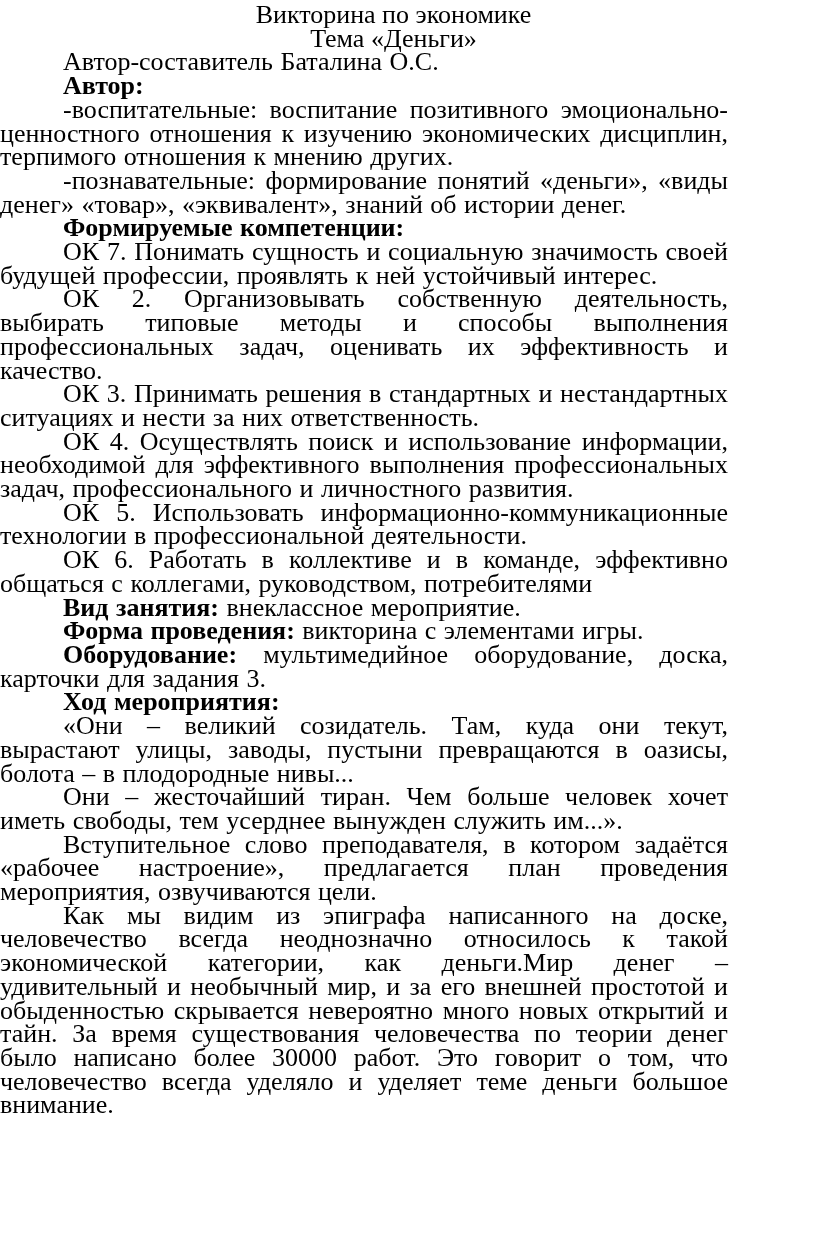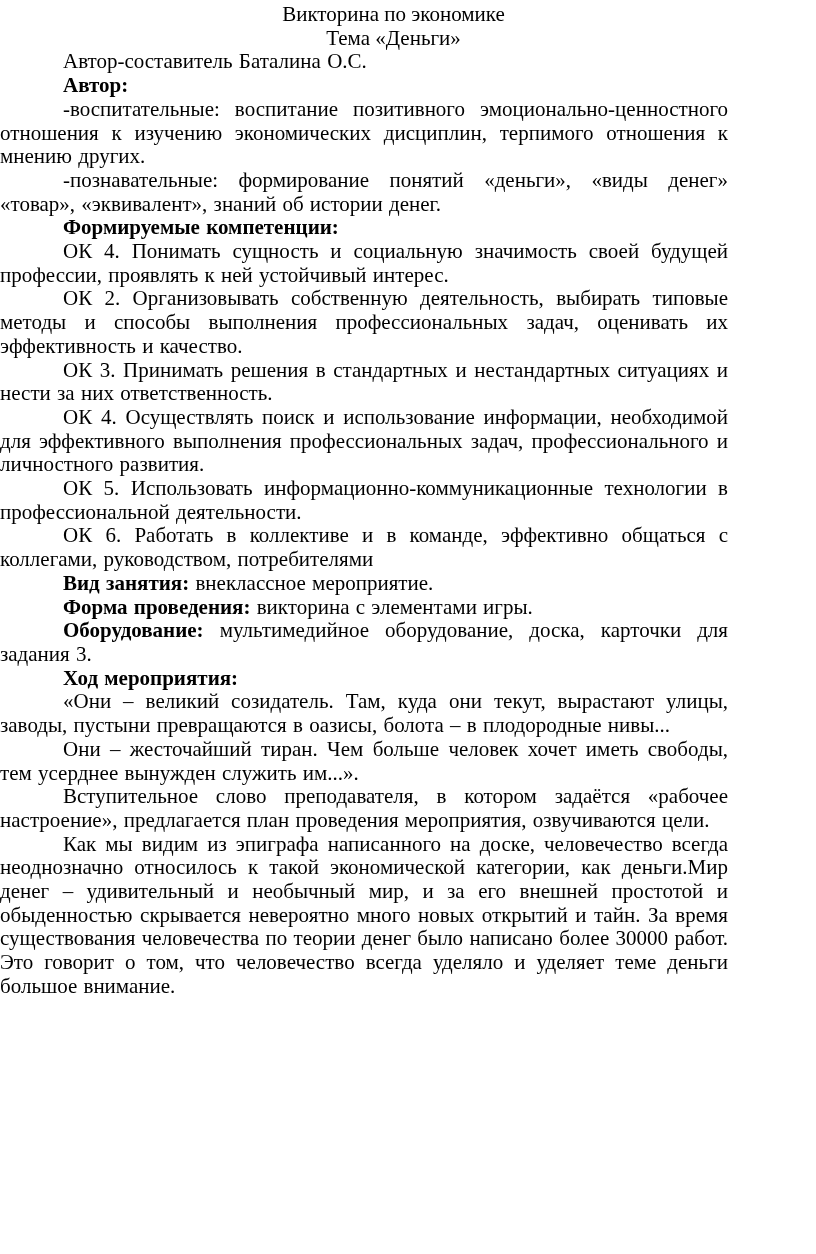--- a/index.html
+++ b/index.html
@@ -10,21 +10,21 @@
   body {
     width: 816px;
     height: 1254px;
     overflow: hidden;
   }
   .doc {
     width: 728px;
     box-sizing: border-box;
     padding-top: 3px;
     font-family: "Liberation Serif", "DejaVu Serif", serif;
-    font-size: 21px;
+    font-size: 26px;
     line-height: 23.7px;
     color: #000000;
   }
   .doc p {
     margin: 0;
     text-align: justify;
     text-indent: 63px;
     word-spacing: 1px;
   }
   .doc p.center {
@@ -50,21 +50,21 @@
   <p class="center">Викторина по экономике</p>
   <p class="center mt-25">Тема «Деньги»</p>
 
   <p class="mt-46">Автор-составитель Баталина О.С.</p>
 
   <p class="b mt-28">Автор:</p>
   <p>-воспитательные: воспитание позитивного эмоционально-ценностного отношения к изучению экономических дисциплин, терпимого отношения к мнению других.</p>
   <p>-познавательные: формирование понятий «деньги», «виды денег» «товар», «эквивалент», знаний об истории денег.</p>
 
   <p class="b">Формируемые компетенции:</p>
-  <p>ОК 4. Понимать сущность и социальную значимость своей будущей профессии, проявлять к ней устойчивый интерес.</p>
+  <p>ОК 7. Понимать сущность и социальную значимость своей будущей профессии, проявлять к ней устойчивый интерес.</p>
   <p>ОК 2. Организовывать собственную деятельность, выбирать типовые методы и способы выполнения профессиональных задач, оценивать их эффективность и качество.</p>
   <p>ОК 3. Принимать решения в стандартных и нестандартных ситуациях и нести за них ответственность.</p>
   <p>ОК 4. Осуществлять поиск и использование информации, необходимой для эффективного выполнения профессиональных задач, профессионального и личностного развития.</p>
   <p>ОК 5. Использовать информационно-коммуникационные технологии в профессиональной деятельности.</p>
   <p>ОК 6. Работать в коллективе и в команде, эффективно общаться с коллегами, руководством, потребителями</p>
 
   <p class="mt-29">
     <span class="b">Вид занятия:</span>
     <span>внеклассное мероприятие.</span>
   </p>

